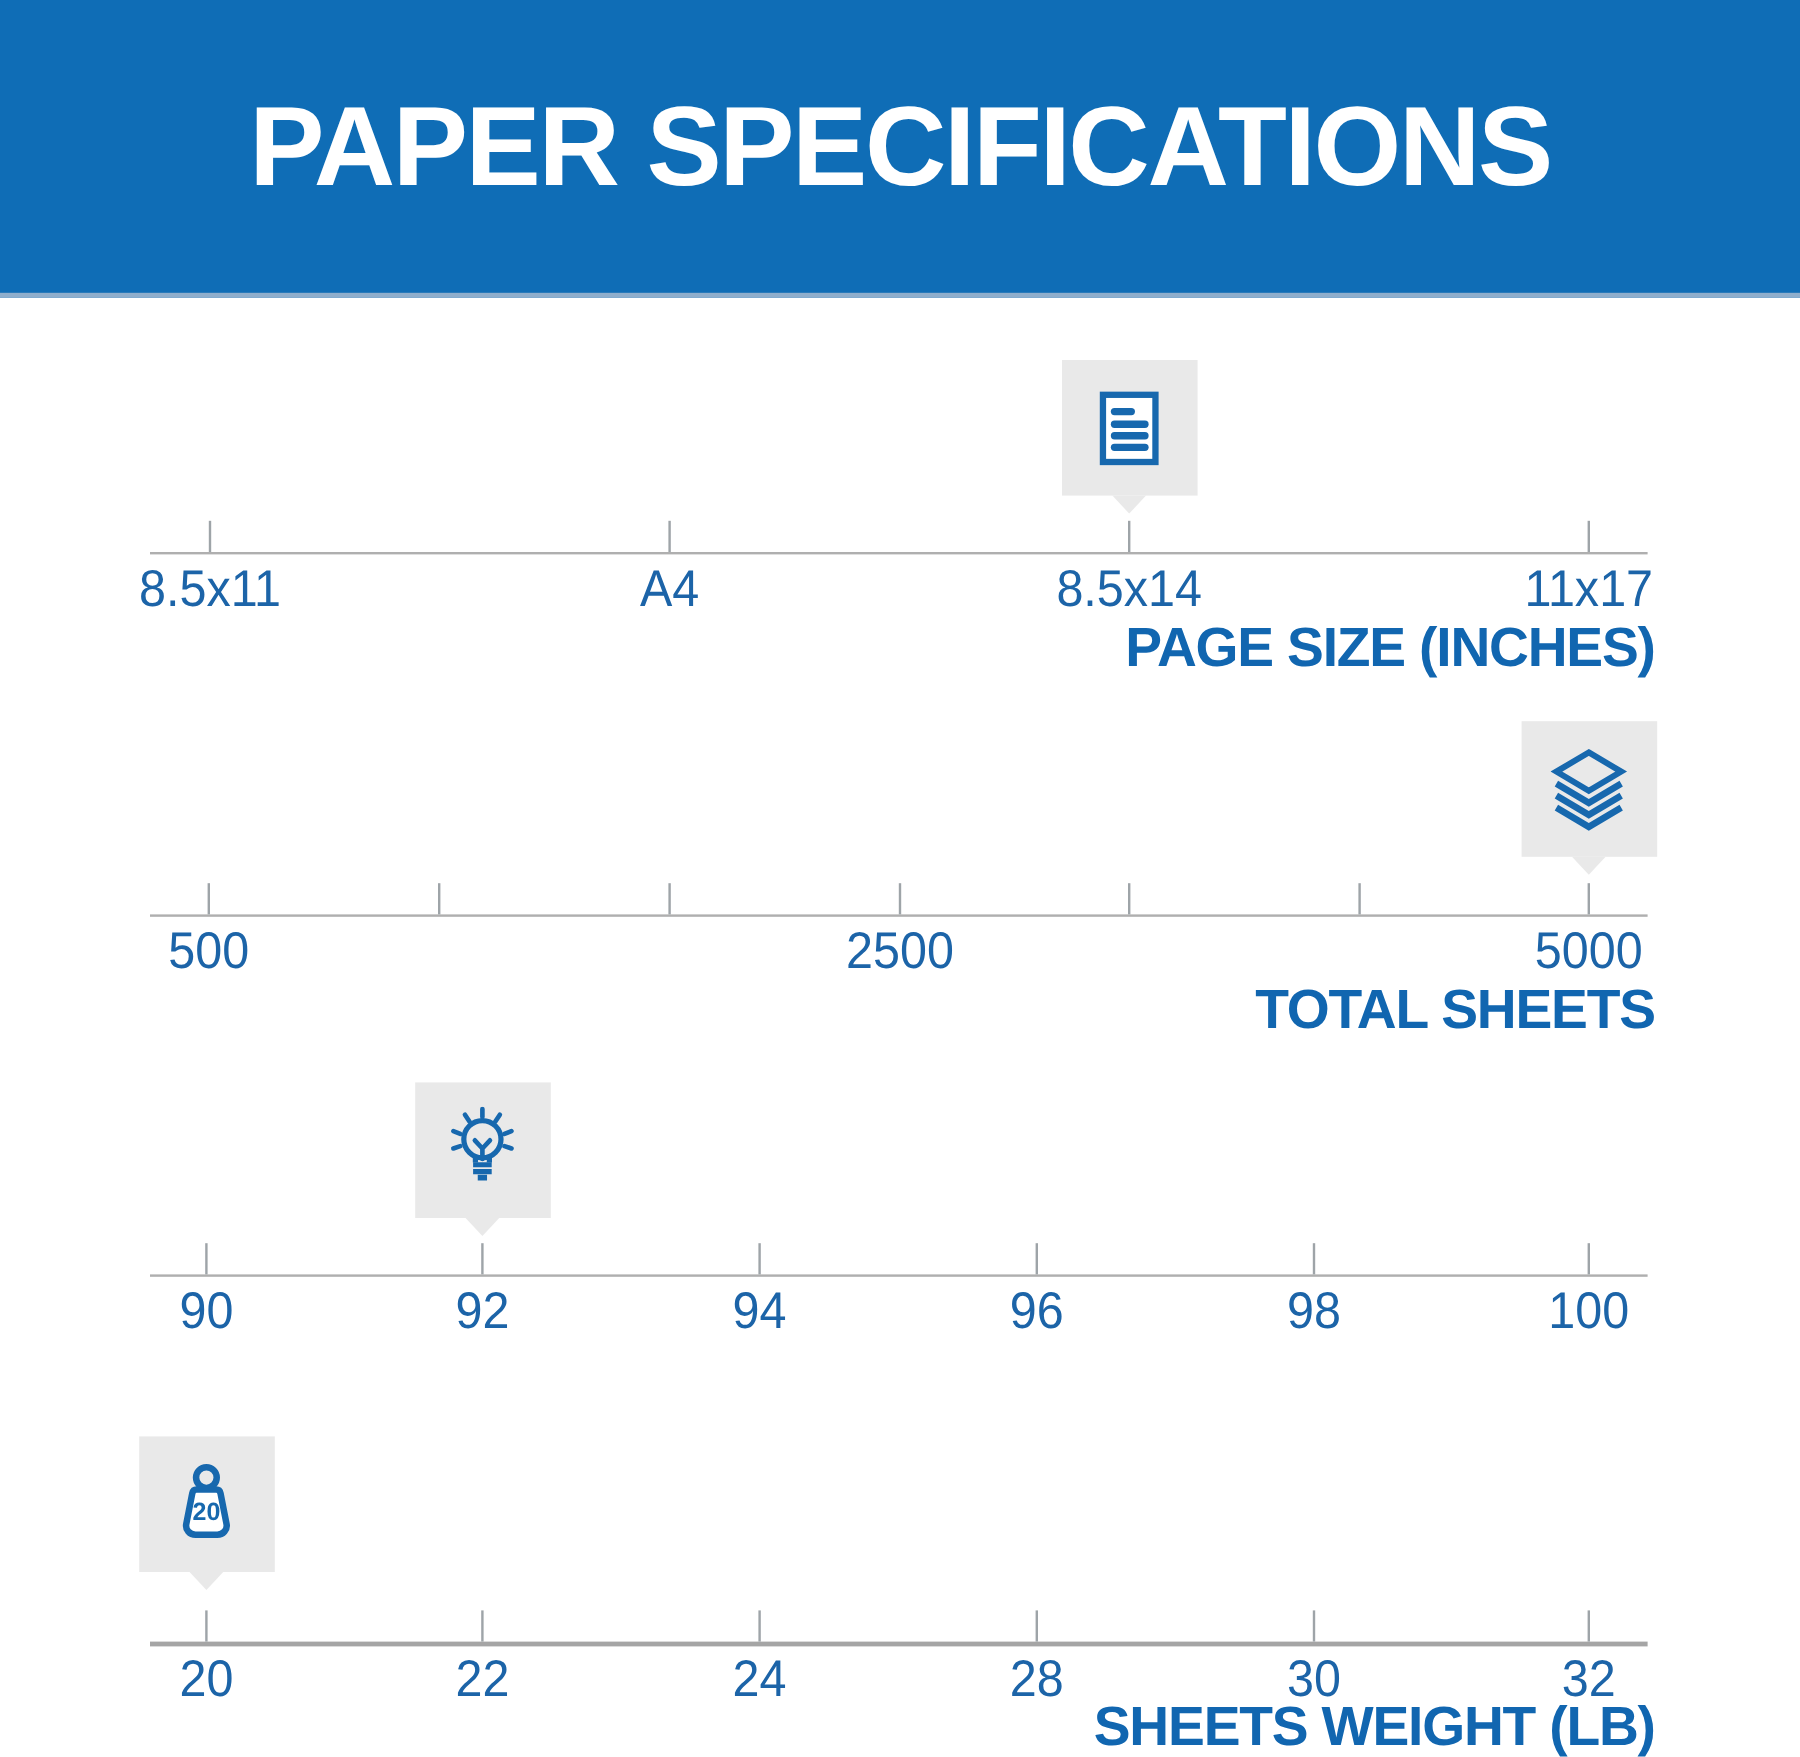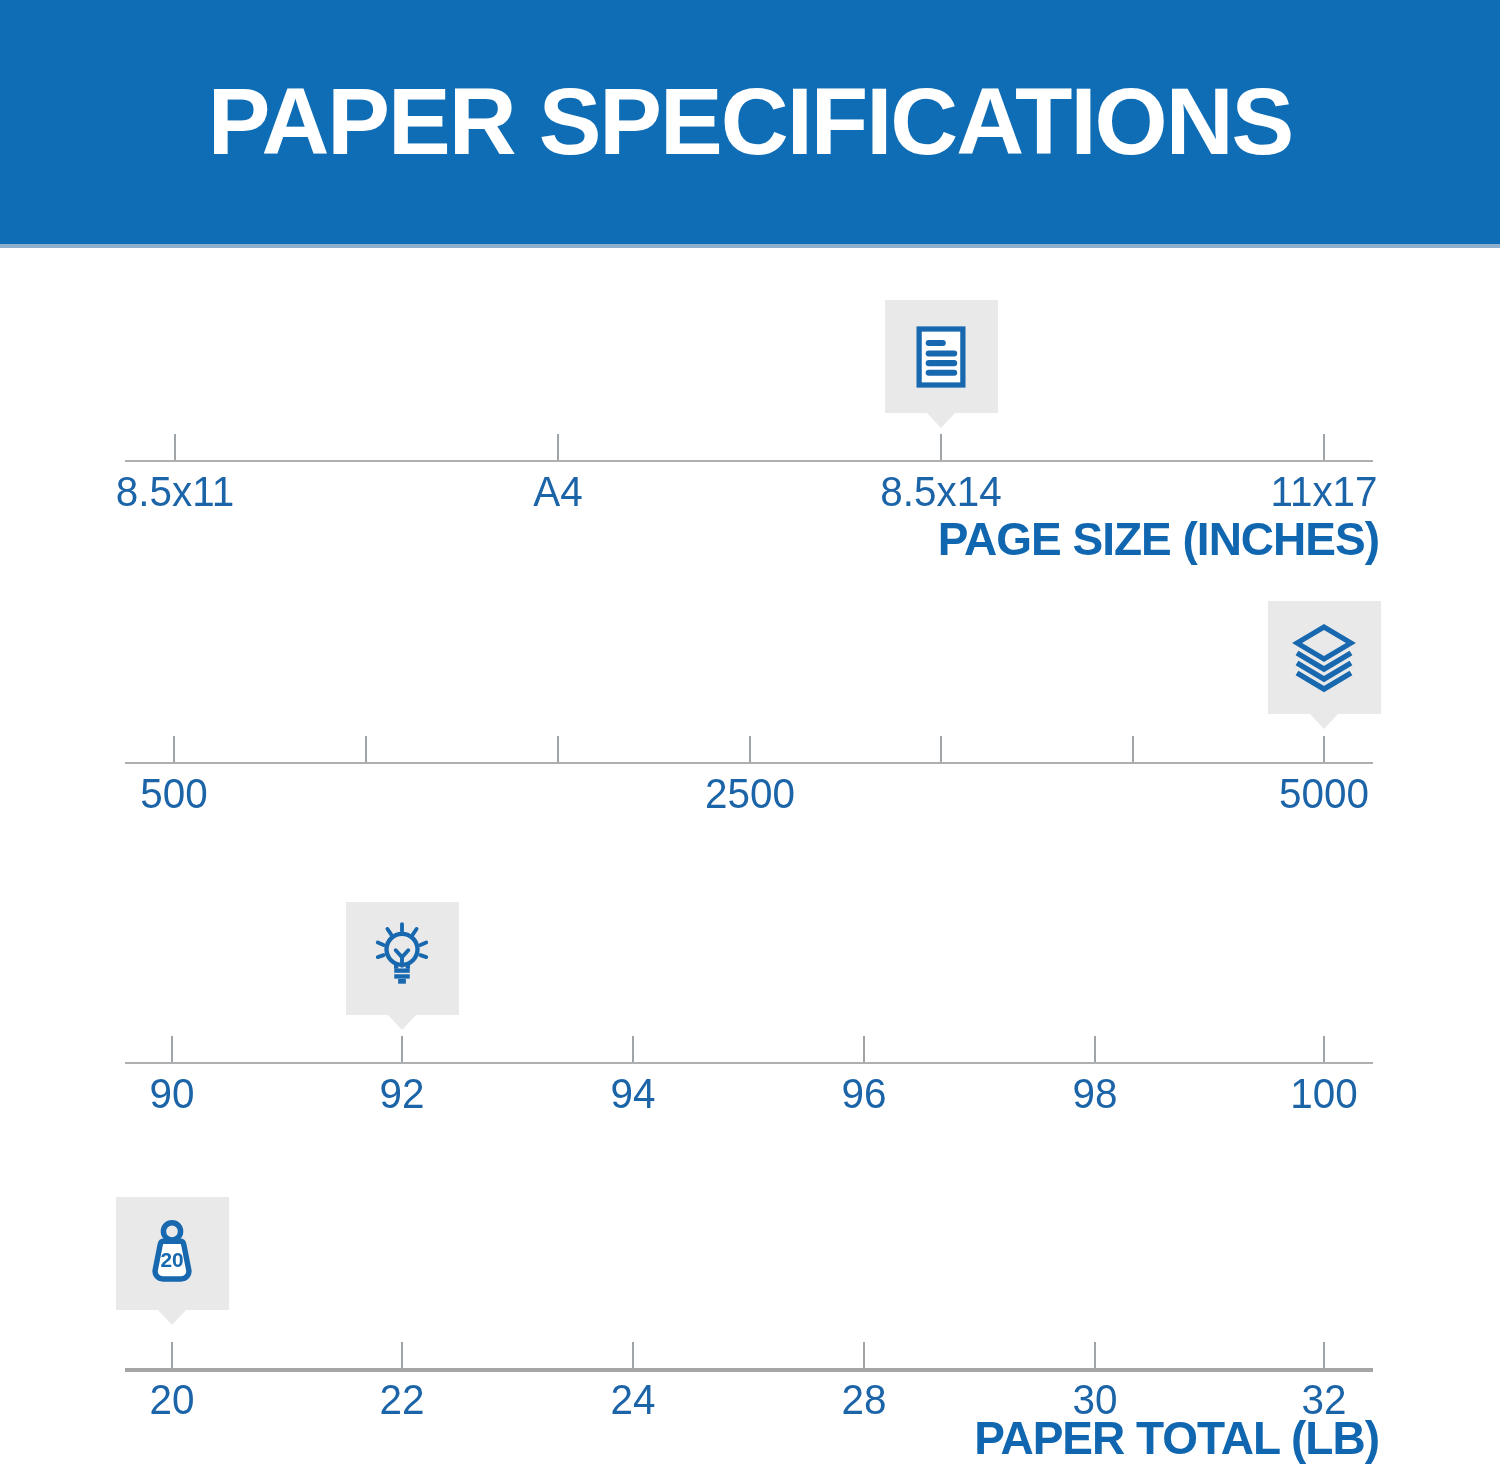--- a/index.html
+++ b/index.html
@@ -94,20 +94,21 @@
       <div class="tick-label" style="left: 173.672px; top: 770px;">500</div>
       <div class="tick" style="left: 364.864px; top: 736px;"></div>
       <div class="tick" style="left: 557.056px; top: 736px;"></div>
       <div class="tick" style="left: 749.248px; top: 736px;"></div>
       <div class="tick-label" style="left: 750.248px; top: 770px;">2500</div>
       <div class="tick" style="left: 940.192px; top: 736px;"></div>
       <div class="tick" style="left: 1132.38px; top: 736px;"></div>
       <div class="tick" style="left: 1323.33px; top: 736px;"></div>
       <div class="tick-label" style="left: 1324.33px; top: 770px;">5000</div>
     </div>
+  <div class="sec-title" id="title-1" style="top: 818px;">TOTAL SHEETS</div>
 
   <div class="marker" id="marker-2" style="left: 345.556px; top: 902px;">
     <svg width="62" height="74" viewBox="0 0 64 76">
       <circle cx="32" cy="28" r="16" fill="none" stroke="#1768AE" stroke-width="4.5"></circle>
       <line x1="26" y1="42" x2="26" y2="48" stroke="#1768AE" stroke-width="4.5"></line>
       <line x1="38" y1="42" x2="38" y2="48" stroke="#1768AE" stroke-width="4.5"></line>
       <line x1="24" y1="50" x2="40" y2="50" stroke="#1768AE" stroke-width="4.5"></line>
       <line x1="24" y1="56" x2="40" y2="56" stroke="#1768AE" stroke-width="4.5"></line>
       <line x1="28" y1="61" x2="36" y2="61" stroke="#1768AE" stroke-width="5"></line>
       <path d="M32,45 L32,36 M32,36 L25.5,29 M32,36 L38.5,29" fill="none" stroke="#1768AE" stroke-width="4" stroke-linecap="round"></path>
@@ -153,15 +154,15 @@
       <div class="tick-label" style="left: 402.056px; top: 1376px;">22</div>
       <div class="tick" style="left: 631.936px; top: 1342px;"></div>
       <div class="tick-label" style="left: 632.936px; top: 1376px;">24</div>
       <div class="tick" style="left: 862.816px; top: 1342px;"></div>
       <div class="tick-label" style="left: 863.816px; top: 1376px;">28</div>
       <div class="tick" style="left: 1093.7px; top: 1342px;"></div>
       <div class="tick-label" style="left: 1094.7px; top: 1376px;">30</div>
       <div class="tick" style="left: 1323.33px; top: 1342px;"></div>
       <div class="tick-label" style="left: 1324.33px; top: 1376px;">32</div>
     </div>
-  <div class="sec-title" id="title-3" style="top: 1415px;">PAPER TOTAL (LB)</div>
+  <div class="sec-title" id="title-3" style="top: 1415px;">SHEETS WEIGHT (LB)</div>
 
 </div>
 
 </body></html>

